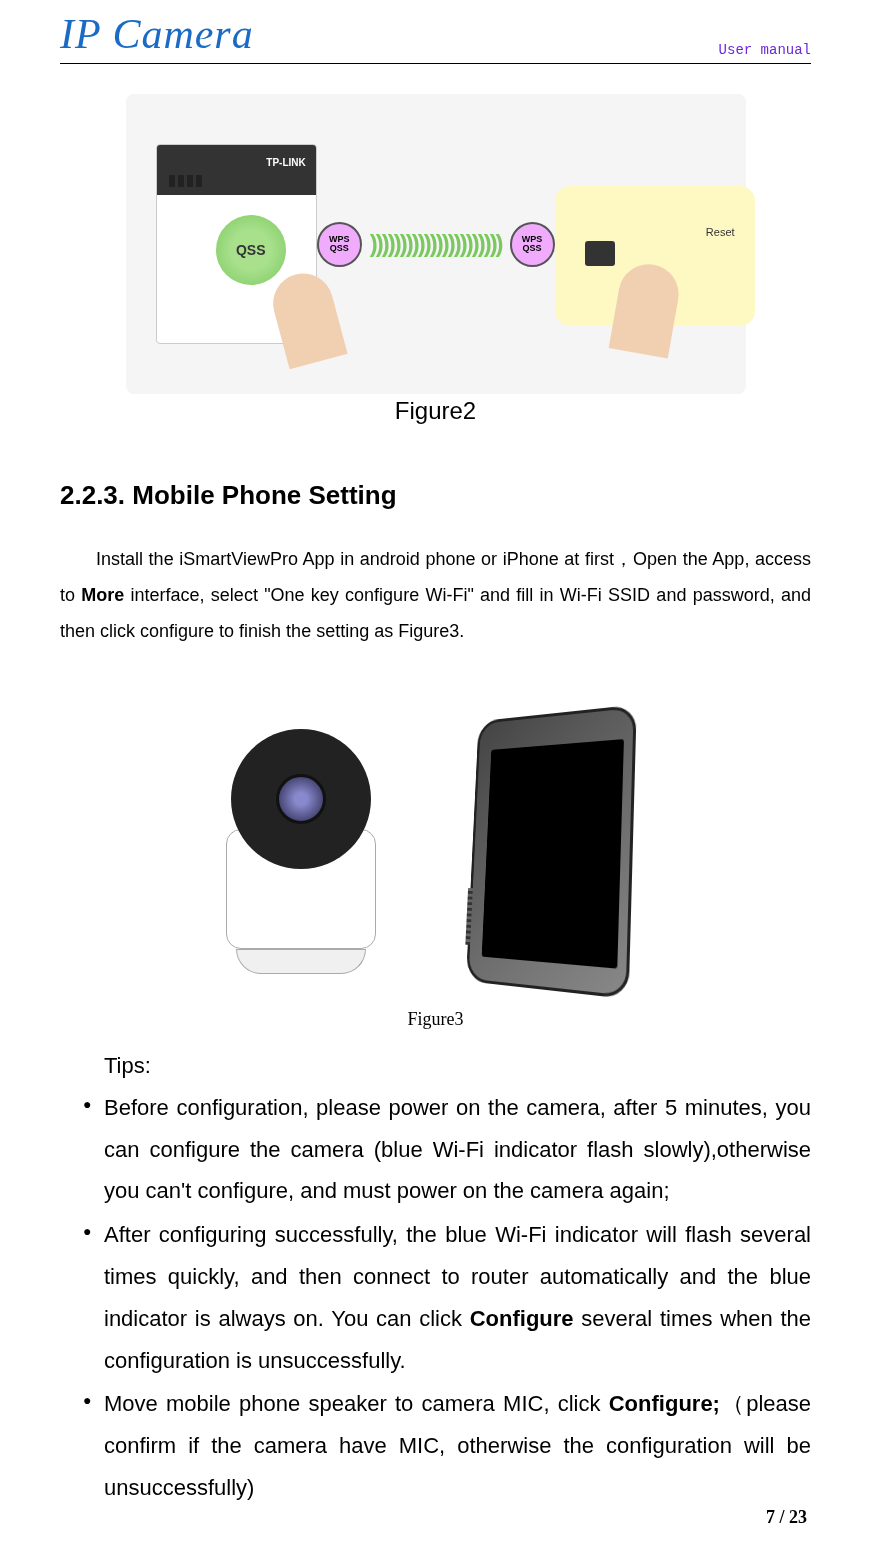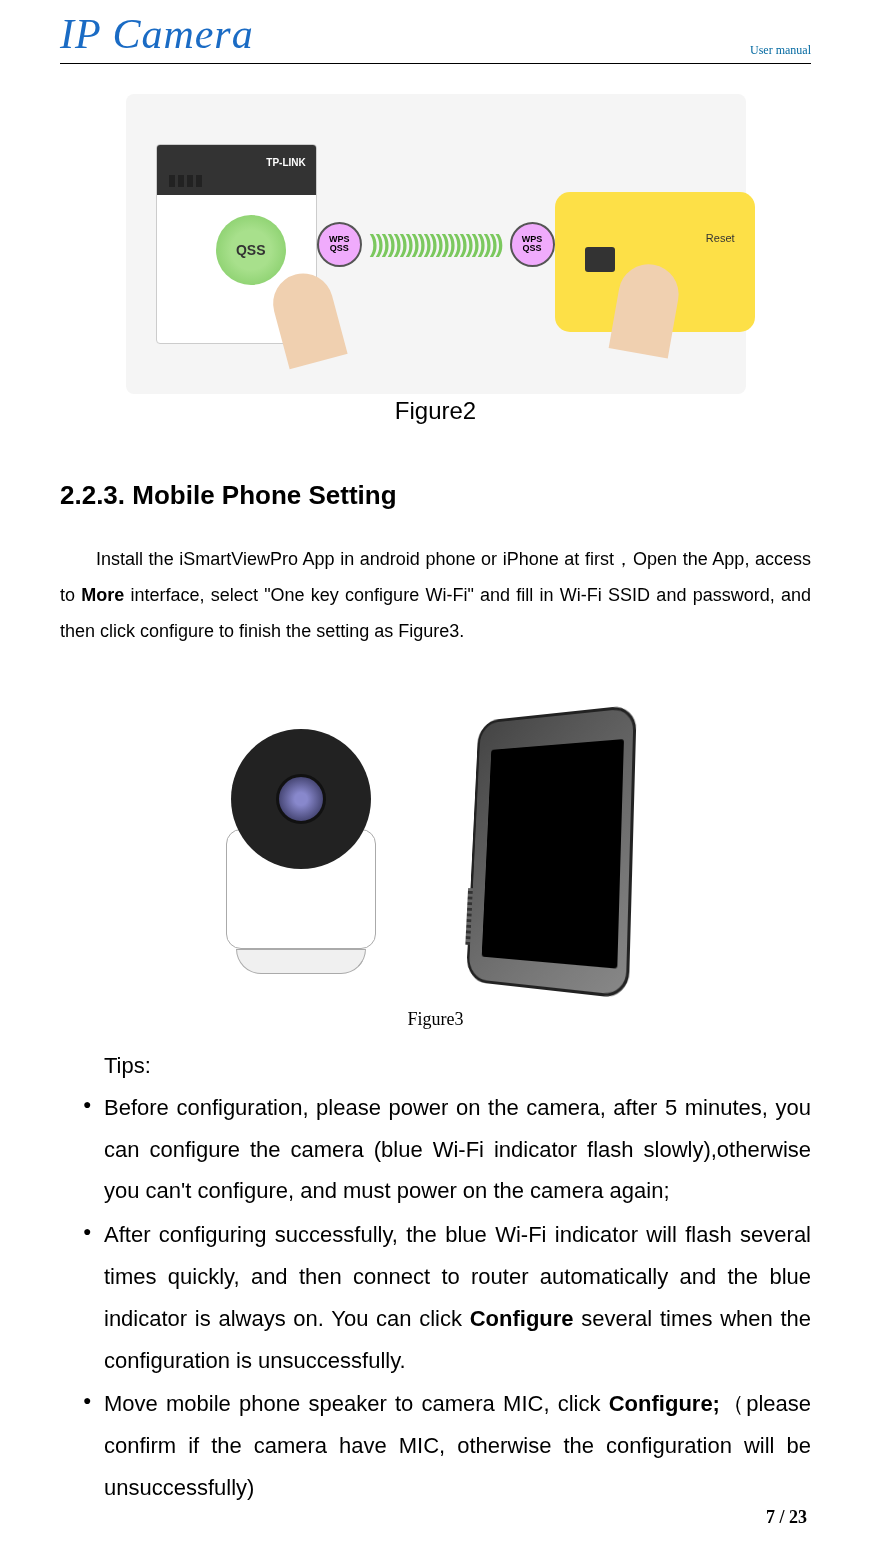--- a/index.html
+++ b/index.html
@@ -22,23 +22,23 @@
     }
     .logo {
       font-family: 'Brush Script MT', cursive;
       font-size: 42px;
       font-style: italic;
       font-weight: normal;
       color: #1a6bc4;
       letter-spacing: 1px;
     }
     .header-right {
-      font-family: Liberation Serif, serif;
-      font-size: 12px;
-      color: #0369a1;
+      font-family: Liberation Mono, monospace;
+      font-size: 14px;
+      color: #6d28d9;
     }
     .figure-container {
       text-align: center;
       margin-top: 30px;
     }
     .figure2-img {
       width: 620px;
       height: 300px;
       margin: 0 auto;
       background: #f5f5f5;
@@ -133,24 +133,24 @@
       font-weight: bold;
     }
     .camera-box {
       width: 200px;
       height: 180px;
       position: relative;
     }
     .camera-base {
       width: 200px;
       height: 140px;
-      background: #fde047;
+      background: #fef9c3;
       border-radius: 15px;
       position: absolute;
-      bottom: 2px;
+      bottom: 8px;
     }
     .camera-reset {
       position: absolute;
       top: 40px;
       right: 20px;
       font-size: 11px;
       color: #333;
     }
     .camera-eth {
       position: absolute;

